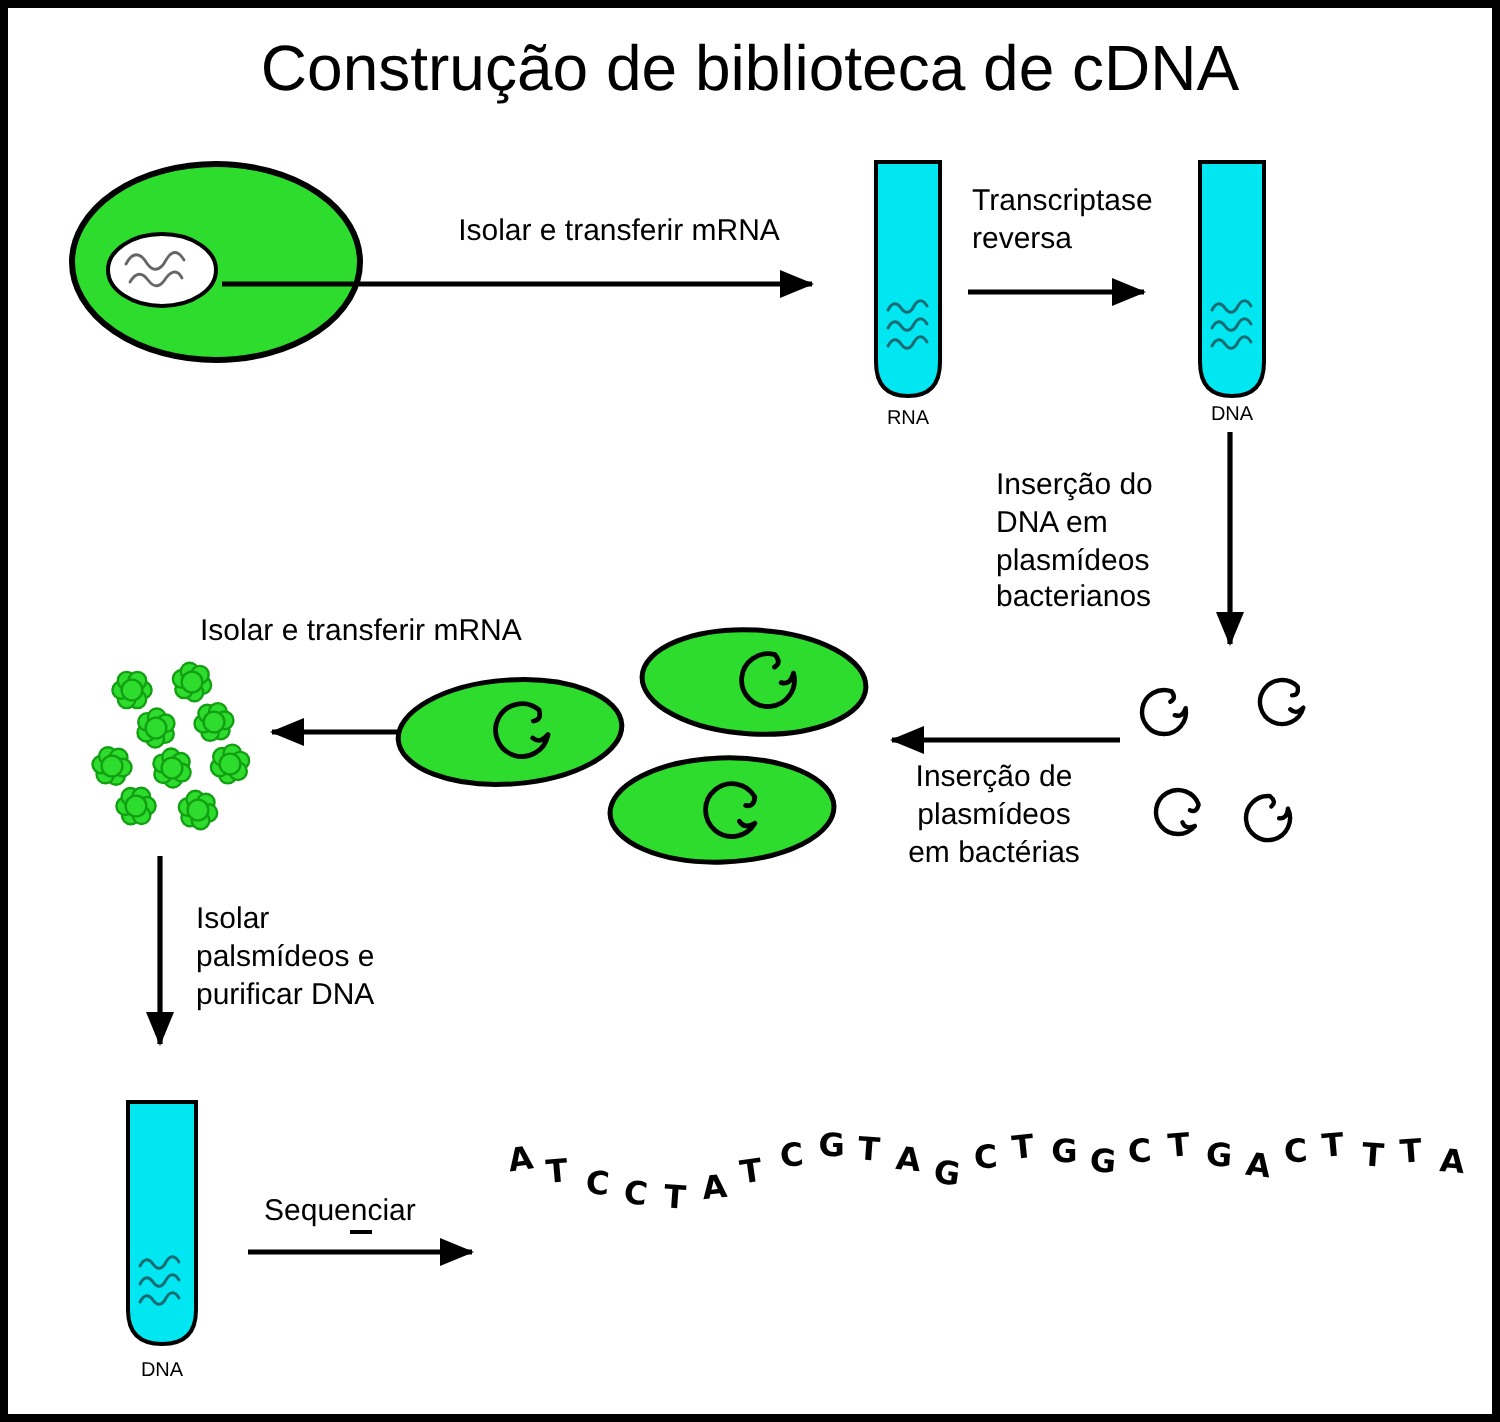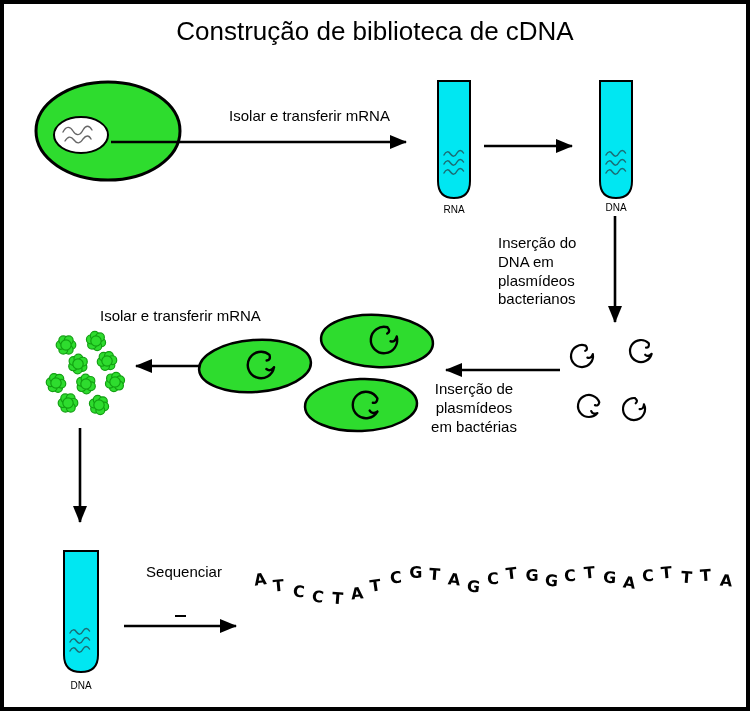--- a/index.html
+++ b/index.html
@@ -8,21 +8,21 @@
     width:750px;height:711px;
     box-sizing:border-box;
     border:4px solid #000;
     background:#fff;
     font-family:"Liberation Sans",sans-serif;
     overflow:hidden;
   }
   .title{
     position:absolute;left:0;right:0;top:12px;
     text-align:center;
-    font-size:26px;color:#000;
+    font-size:32px;color:#000;
     font-family:"Liberation Sans",sans-serif;
   }
   .label{
     position:absolute;
     font-size:15px;line-height:1.25;color:#000;
     white-space:pre-line;
   }
   .small{font-size:10px;}
   svg{position:absolute;left:0;top:0;}
   .green{fill:var(--green);stroke:#000;}
@@ -192,32 +192,37 @@
 
     <g>
       <path class="cyan" stroke-width="2" d="M60,547 L60,651 Q60,668 77,668 Q94,668 94,651 L94,547 Z"></path>
       <path class="tube-squig" d="M66,629 c2,-4 4.5,-4 6.5,-1 c2,3 4.5,3 6.5,-1 c2,-3.5 4.5,-3.5 6.5,0"></path>
       <path class="tube-squig" d="M66,638 c2,-4 4.5,-4 6.5,-1 c2,3 4.5,3 6.5,-1 c2,-3.5 4.5,-3.5 6.5,0"></path>
       <path class="tube-squig" d="M66,647 c2,-4 4.5,-4 6.5,-1 c2,3 4.5,3 6.5,-1 c2,-3.5 4.5,-3.5 6.5,0"></path>
     </g>
   </svg>
 
   <div class="label" style="left:208px;top:103px;width:195px;text-align:center;">Isolar e transferir mRNA</div>
+  <div class="label" style="left:482px;top:88px;width:110px;text-align:left;">Transcriptase
+reversa</div>
   <div class="label small" style="left:430px;top:200px;width:40px;text-align:center;">RNA</div>
   <div class="label small" style="left:592px;top:198px;width:40px;text-align:center;">DNA</div>
   <div class="label" style="left:494px;top:230px;width:108px;text-align:left;">Inserção do
 DNA em
 plasmídeos
 bacterianos</div>
-  <div class="label" style="left:415px;top:376px;width:110px;text-align:center;">Inserção de
+  <div class="label" style="left:438px;top:376px;width:110px;text-align:center;">Inserção de
 plasmídeos
 em bactérias</div>
   <div class="label" style="left:96px;top:303px;width:210px;text-align:left;">Isolar e transferir mRNA</div>
+  <div class="label" style="left:94px;top:447px;width:115px;text-align:left;">Isolar
+palsmídeos e
+purificar DNA</div>
   <div class="label small" style="left:57px;top:676px;width:40px;text-align:center;">DNA</div>
-  <div class="label" style="left:128px;top:559px;width:104px;text-align:center;">Sequenciar</div>
+  <div class="label" style="left:128px;top:593px;width:104px;text-align:left;">Sequenciar</div>
   <div class="stray"></div>
 
   <div class="seq" id="seq">
       <span class="seq-letter" style="left: 0px; top: 10px; transform: rotate(-8deg);">A</span>
       <span class="seq-letter" style="left: 19.4px; top: 16px; transform: rotate(-5deg);">T</span>
       <span class="seq-letter" style="left: 38.8px; top: 22px; transform: rotate(5deg);">C</span>
       <span class="seq-letter" style="left: 58.2px; top: 27px; transform: rotate(8deg);">C</span>
       <span class="seq-letter" style="left: 77.6px; top: 29px; transform: rotate(4deg);">T</span>
       <span class="seq-letter" style="left: 97px; top: 24px; transform: rotate(-6deg);">A</span>
       <span class="seq-letter" style="left: 116.4px; top: 16px; transform: rotate(-8deg);">T</span>

